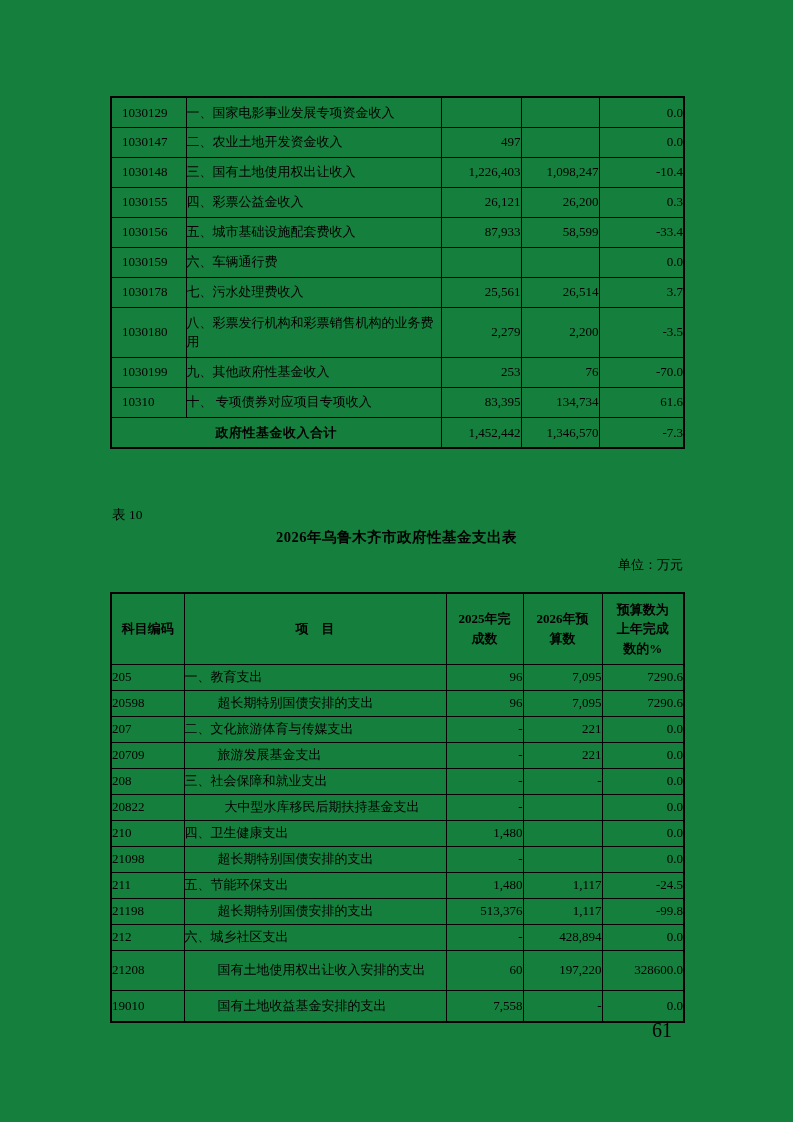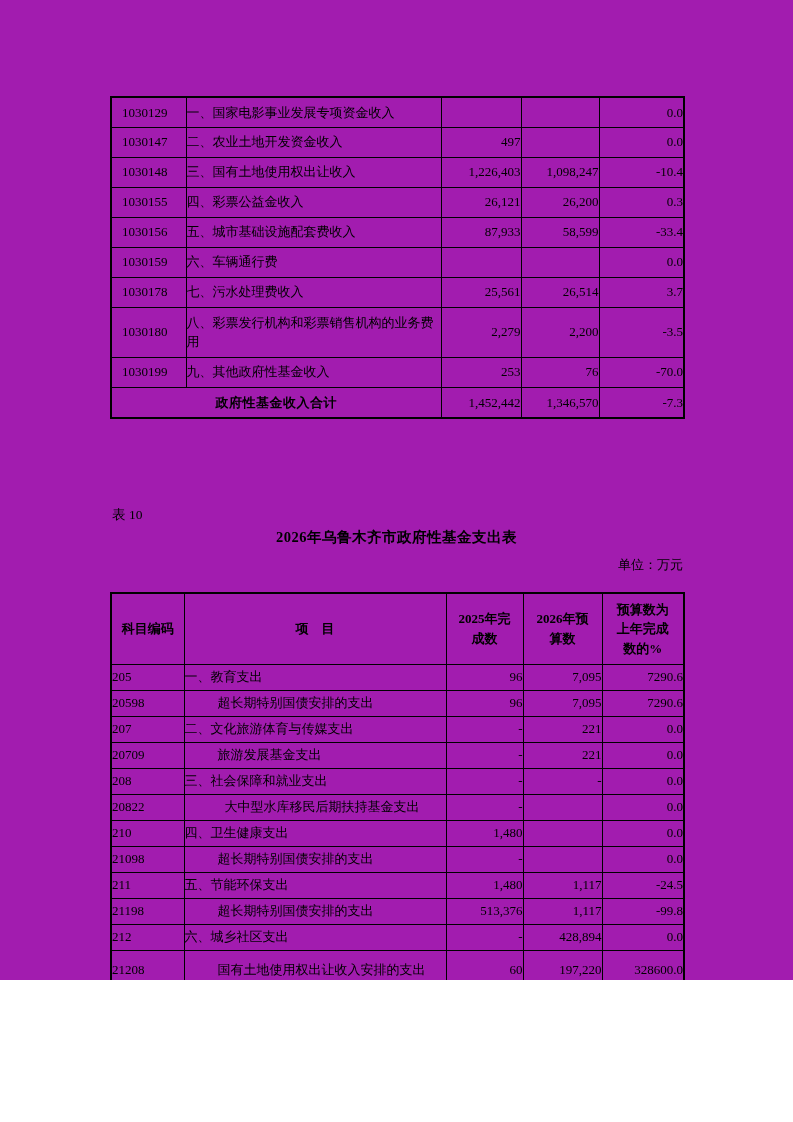--- a/index.html
+++ b/index.html
@@ -4,22 +4,22 @@
 <style>
   * { margin: 0; padding: 0; box-sizing: border-box; }
   html, body { background: #ffffff; }
   body {
     width: 793px; height: 1122px;
     font-family: "Liberation Serif", "DejaVu Serif", serif;
     color: #000000;
   }
   .page {
     position: relative;
-    width: 793px; height: 980px;
-    background: #a21caf;
+    width: 793px; height: 1122px;
+    background: #15803d;
     overflow: hidden;
   }
 
   
   table.budget-table {
     position: absolute;
     left: 110px;
     width: 573px;
     border-collapse: collapse;
     table-layout: fixed;
@@ -85,21 +85,21 @@
   .table-unit {
     position: absolute;
     left: 110px; top: 556px;
     width: 573px;
     text-align: right;
     font-size: 13px;
   }
   .page-number {
     position: absolute;
     left: 652px; top: 1019px;
-    font-size: 17px;
+    font-size: 20px;
     font-family: Liberation Serif, serif;
   }
 </style>
 </head>
 <body>
 
 <div class="page">
 
   <table class="budget-table" id="table1">
     <colgroup>
@@ -165,20 +165,27 @@
           <td class="num">2,279</td>
           <td class="num">2,200</td>
           <td class="num">-3.5</td>
         </tr>
         <tr>
           <td class="code">1030199</td>
           <td class="item">九、其他政府性基金收入</td>
           <td class="num">253</td>
           <td class="num">76</td>
           <td class="num">-70.0</td>
+        </tr>
+        <tr>
+          <td class="code">10310</td>
+          <td class="item">十、 专项债券对应项目专项收入</td>
+          <td class="num">83,395</td>
+          <td class="num">134,734</td>
+          <td class="num">61.6</td>
         </tr>
         <tr class="total-row">
           <td class="total-label" colspan="2">政府性基金收入合计</td>
           <td class="num">1,452,442</td>
           <td class="num">1,346,570</td>
           <td class="num">-7.3</td>
         </tr>
       </tbody>
   </table>
 

